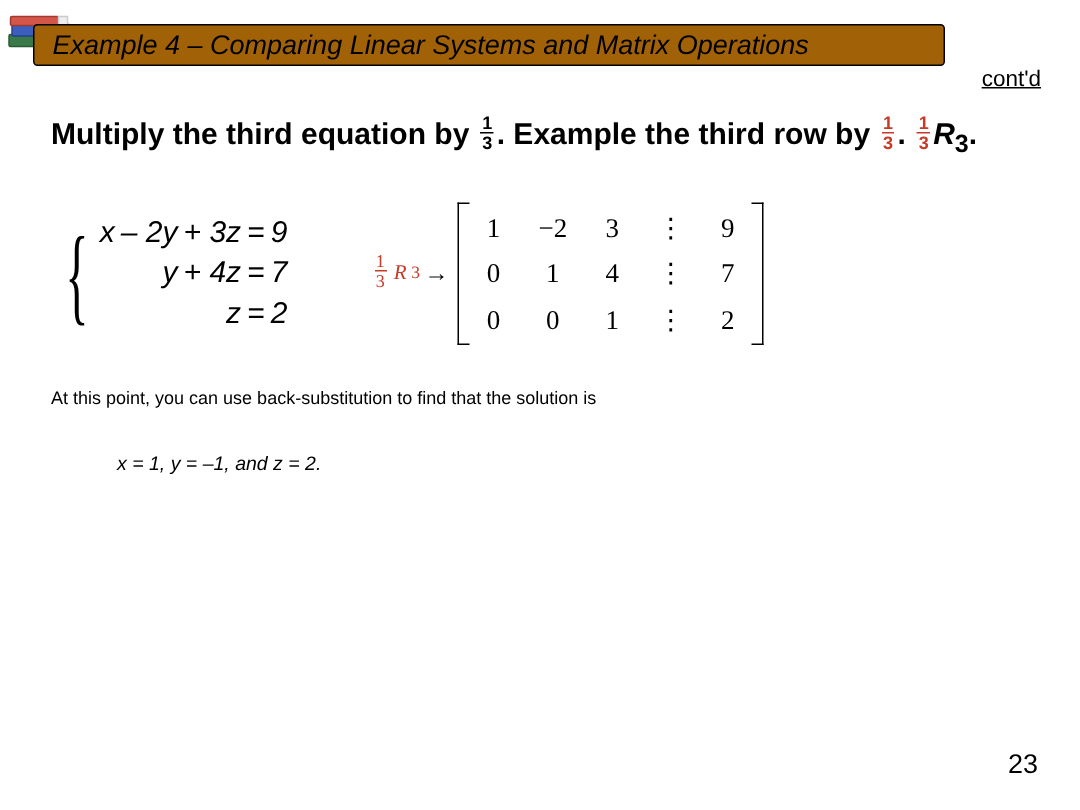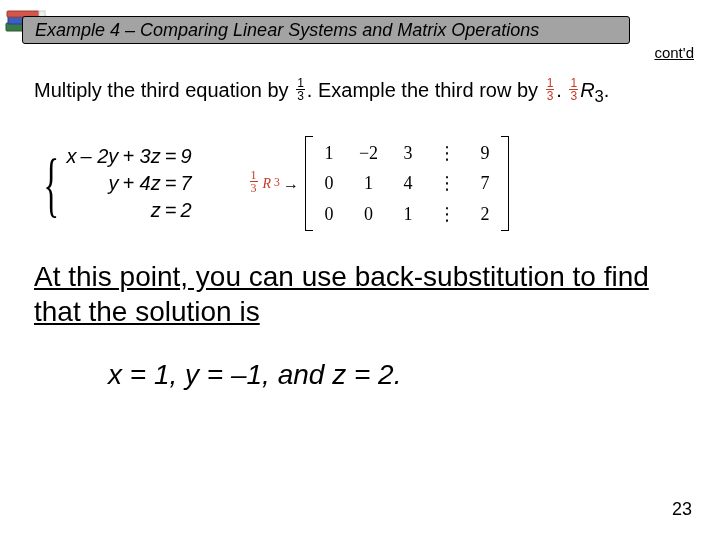--- a/index.html
+++ b/index.html
@@ -23,41 +23,41 @@
     width: 44px;
     height: 36px;
   }
   .title-pill {
     position: absolute;
     left: 22px;
     top: 16px;
     width: 608px;
     height: 28px;
     border: 1px solid #000;
-    background: #a3a3a3;
+    background: #a16207;
     border-radius: 3px;
     display: flex;
     align-items: center;
     padding-left: 12px;
     font-style: italic;
     font-size: 18px;
   }
   .contd {
     position: absolute;
     right: 26px;
     top: 44px;
     font-size: 15px;
     text-decoration: underline;
   }
   .body {
     padding: 28px 34px 0 34px;
     font-size: 20px;
     line-height: 1.25;
   }
-  .line1 { margin-bottom: 28px; }
+  .line1 { margin-bottom: 28px; font-weight: bold; }
   .frac {
     display: inline-block;
     vertical-align: middle;
     font-size: 12px;
     text-align: center;
     line-height: 1;
     margin: 0 2px;
     position: relative;
     top: -2px;
   }
@@ -119,25 +119,25 @@
   .mcells {
     display: grid;
     grid-template-columns: auto auto auto auto auto;
     column-gap: 22px;
     row-gap: 8px;
     padding: 6px 8px;
     font-size: 18px;
   }
   .mcells span { text-align: center; min-width: 16px; }
   .mdots { color: #000; letter-spacing: -1px; }
-  .conclude { font-size: 28px; margin-bottom: 28px; text-decoration: underline; }
+  .conclude { font-size: 12px; margin-bottom: 28px; }
   .solution {
     font-style: italic;
-    font-size: 28px;
-    margin-left: 74px;
+    font-size: 13px;
+    margin-left: 44px;
   }
   .pagenum {
     position: absolute;
     right: 28px;
     bottom: 20px;
     font-size: 18px;
     font-weight: normal;
   }
 </style>
 </head>

